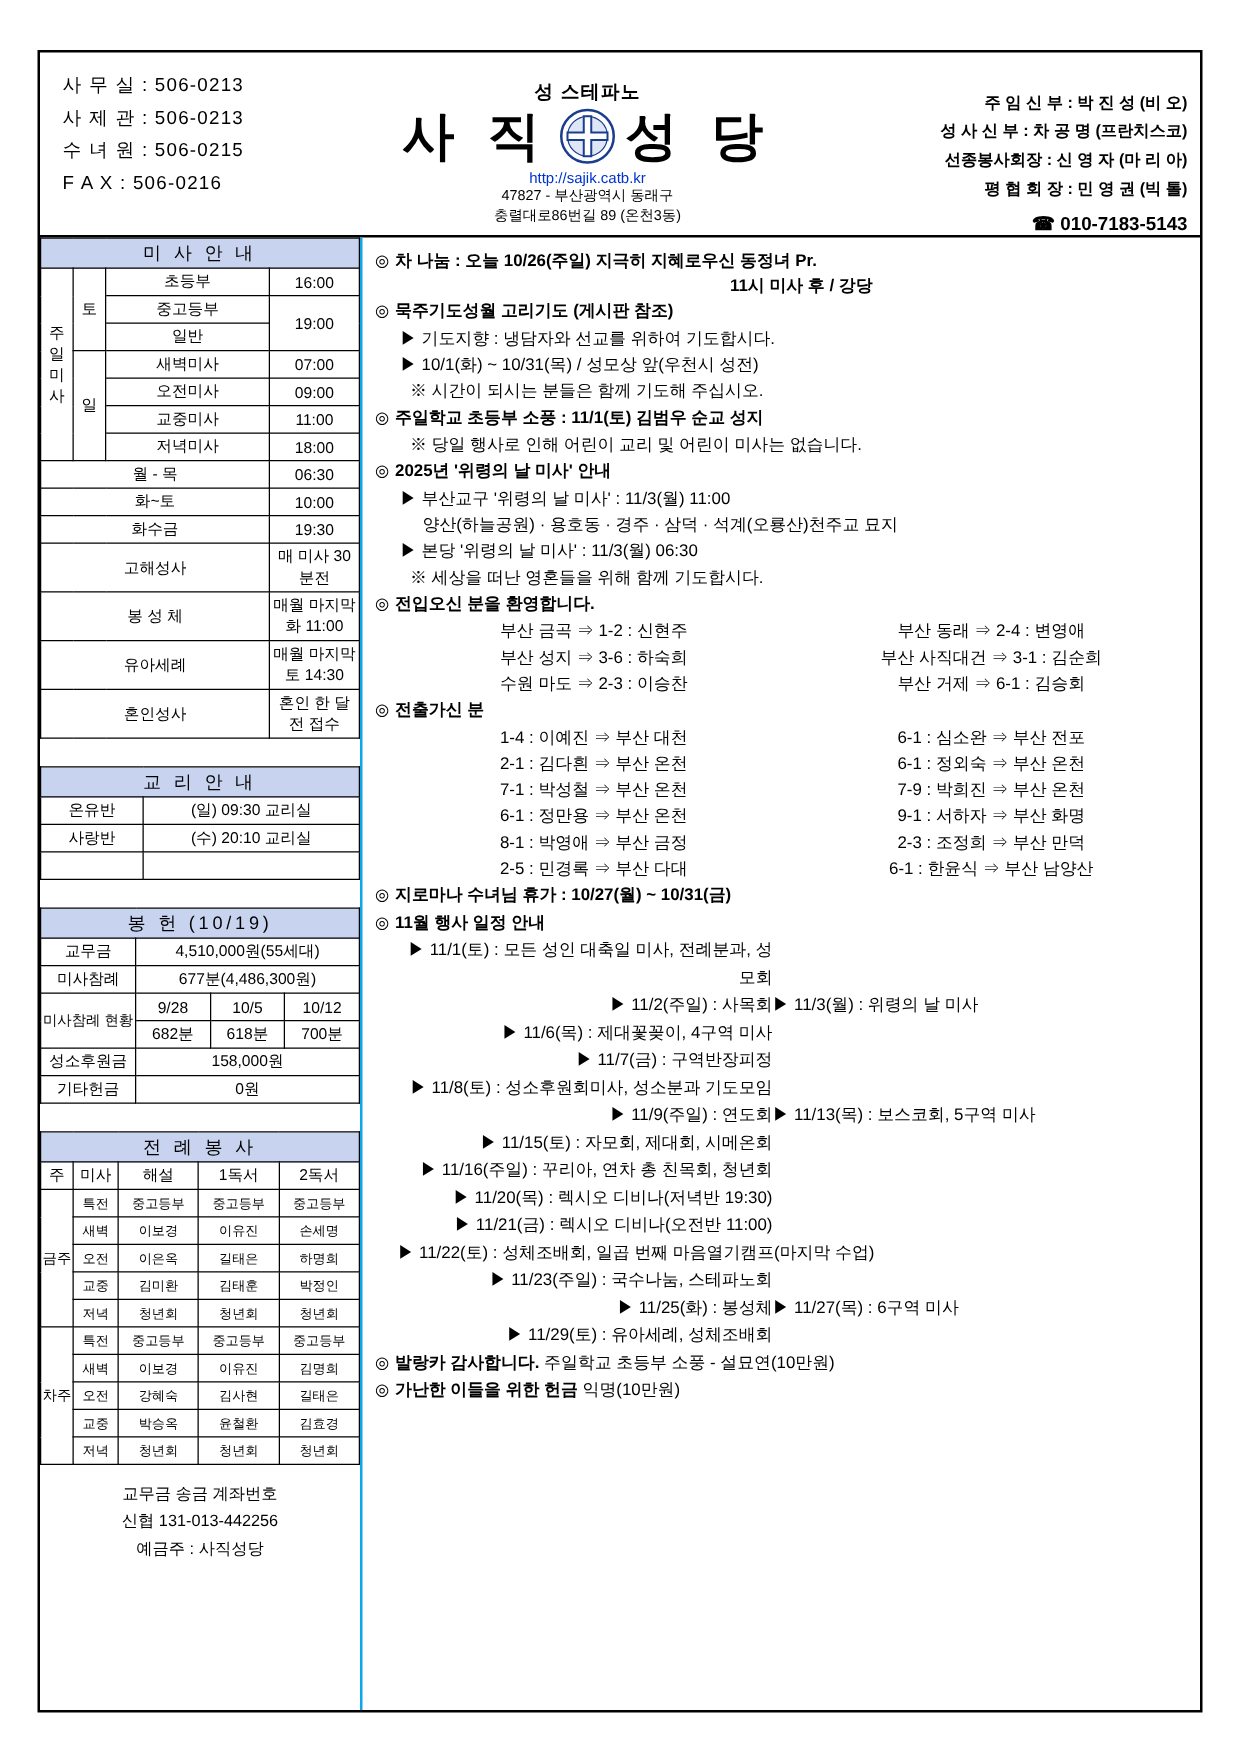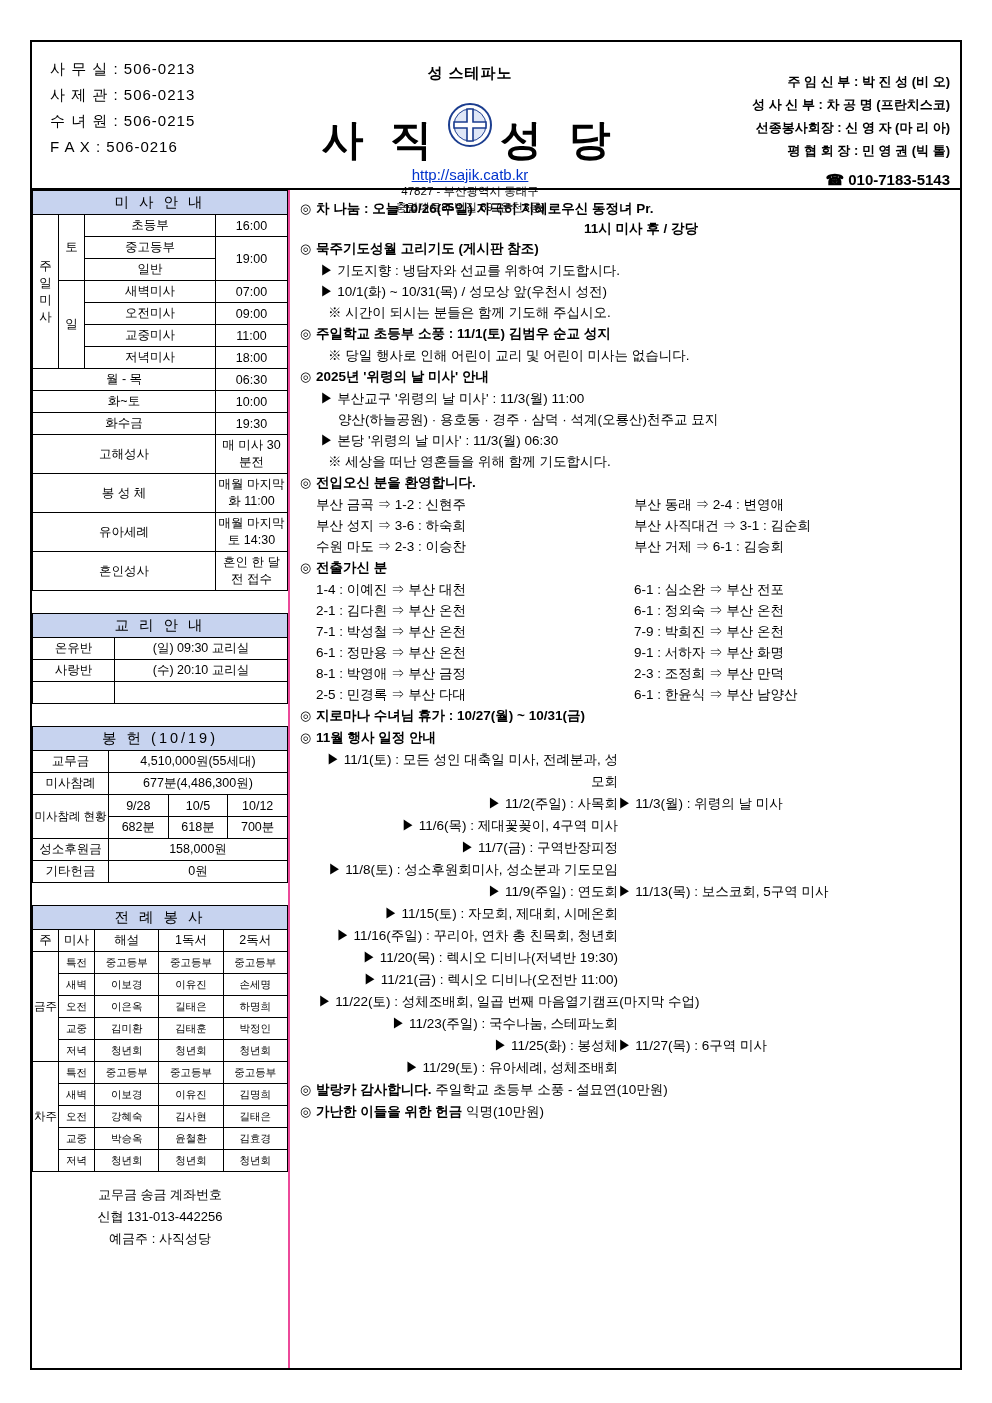--- a/index.html
+++ b/index.html
@@ -53,52 +53,50 @@
     align-items: center;
     justify-content: center;
     gap: 6px;
     margin-top: -2px;
   }
   .bigtitle span.t {
     font-size: 42px;
     font-weight: bold;
     letter-spacing: 8px;
     font-family: "Liberation Serif", serif;
-    margin-top: 31px;
   }
   .cross-logo {
     width: 48px; height: 48px;
     position: relative;
     display: inline-block;
   }
   .cross-logo svg { display: block; }
   .url {
     color: #0033cc;
-    font-size: 15px;
-    text-decoration: underline;
+    font-size: 12px;
     margin-top: -2px;
   }
   .addr { font-size: 11.5px; line-height: 16px; }
   .head-right {
     width: 300px;
     padding: 28px 10px 0 0;
     font-size: 13px;
     line-height: 23px;
     text-align: right;
     font-weight: bold;
   }
   .head-right .tel { font-size: 15px; margin-top: 6px; }
   
   .body {
     display: flex;
     flex: 1;
   }
   .left-col {
     width: 258px;
-    border-right: 2px solid #ec4899;
+    border-right: 2px solid #0ea5e9;
     padding: 0;
   }
   .right-col {
     flex: 1;
     padding: 8px 8px 4px 10px;
     font-size: 13.5px;
   }
   table.t {
     border-collapse: collapse;
     width: 100%;
@@ -138,21 +136,21 @@
   .sub-item {
     padding-left: 20px;
     line-height: 21px;
   }
   .note { padding-left: 28px; line-height: 21px; }
   .grid2 {
     display: flex;
     padding-left: 16px;
     line-height: 21px;
   }
-  .grid2 > div { width: 50%; }
+  .grid2 > div { width: 50%; text-align: center; }
   .evt { display: flex; padding-left: 18px; line-height: 22px; }
   .evt .e1 { width: 300px; text-align: right; }
   .center-line { text-align: center; }
   .footacct {
     text-align: center;
     font-size: 13px;
     line-height: 22px;
     padding: 12px 0 4px 0;
   }
   .small { font-size: 11.5px; }

